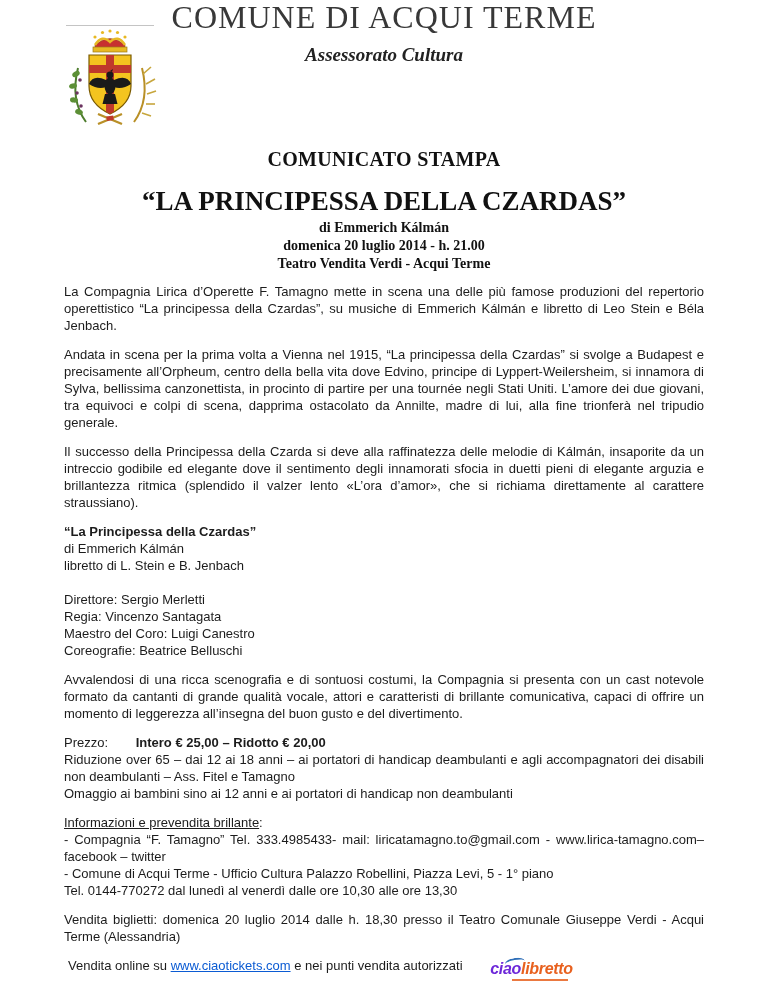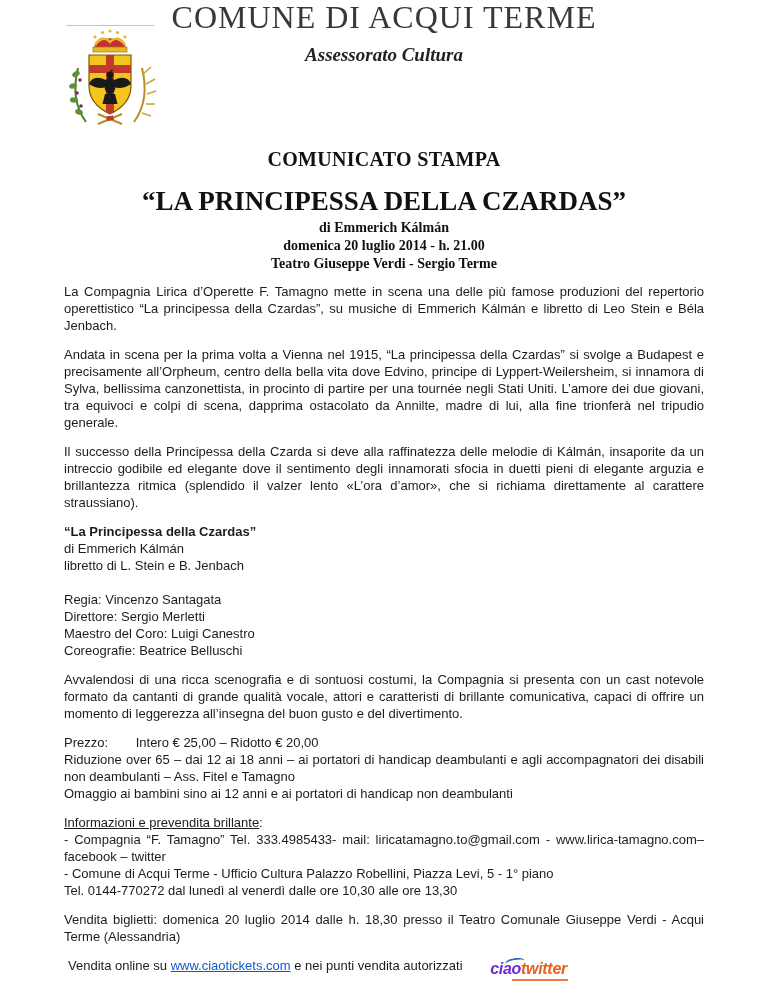--- a/index.html
+++ b/index.html
@@ -43,21 +43,21 @@
     font-weight: 700; font-size: 14px; line-height: 18px; color: #111; }
   .subs { margin-top: 3px; }
   
   .content { margin: 10px 64px 0 64px; font-size: 13px; line-height: 17px; }
   .blk { margin-bottom: 12px; }
   .just { text-align: justify; }
   .line { line-height: 17px; }
   .spacer { height: 17px; }
   .bold { font-weight: 700; }
   .uline { text-decoration: underline; }
-  .price-strong { font-weight: 400; padding-left: 24px; }
+  .price-strong { font-weight: 700; padding-left: 24px; }
   
   .footer-line { margin-top: 12px; padding-left: 4px; white-space: nowrap; }
   .weblink { color: #0b5bd3; text-decoration: underline; cursor: pointer; }
   .ct-logo { display: inline-block; position: relative; margin-left: 24px; vertical-align: -4px; }
   .ct-brand {
     font-style: italic; font-weight: 700; font-size: 16px; line-height: 16px;
     font-family: "Liberation Sans", sans-serif; letter-spacing: -0.3px;
   }
   .ct-ciao { color: #6d28d9; }
   .ct-tickets { color: #e8611f; }
@@ -132,36 +132,36 @@
       <div class="municipality">COMUNE DI ACQUI TERME</div>
       <div class="department">Assessorato Cultura</div>
     </div>
   </div>
 
   <div class="press-label">COMUNICATO STAMPA</div>
   <h1 class="main-title">“LA PRINCIPESSA DELLA CZARDAS”</h1>
   <div class="subs">
     <div class="sub">di Emmerich Kálmán</div>
     <div class="sub">domenica 20 luglio 2014 -  h. 21.00</div>
-    <div class="sub">Teatro Giuseppe Verdi - Sergio Terme</div>
+    <div class="sub">Teatro Vendita Verdi - Acqui Terme</div>
   </div>
 
   <div class="content">
 
     <p class="blk just">La Compagnia Lirica d’Operette F. Tamagno mette in scena una delle più famose produzioni del repertorio operettistico “La principessa della Czardas”, su musiche di Emmerich Kálmán e libretto di Leo Stein e Béla Jenbach.</p>
     <p class="blk just">Andata in scena per la prima volta a Vienna nel 1915, “La principessa della Czardas” si svolge a Budapest e precisamente all’Orpheum, centro della bella vita dove Edvino, principe di Lyppert-Weilersheim, si innamora di Sylva, bellissima canzonettista, in procinto di partire per una tournée negli Stati Uniti. L’amore dei due giovani, tra equivoci e colpi di scena, dapprima ostacolato da Annilte, madre di lui, alla fine trionferà nel tripudio generale.</p>
     <p class="blk just">Il successo della Principessa della Czarda si deve alla raffinatezza delle melodie di Kálmán, insaporite da un intreccio godibile ed elegante dove il sentimento degli innamorati sfocia in duetti pieni di elegante arguzia e brillantezza ritmica (splendido il valzer lento «L’ora d’amor», che si richiama direttamente al carattere straussiano).</p>
 
     <div class="blk">
       <div class="line bold">“La Principessa della Czardas”</div>
       <div class="line">di Emmerich Kálmán</div>
       <div class="line">libretto di L. Stein e B. Jenbach</div>
       <div class="spacer"></div>
+      <div class="line">Direttore: Sergio Merletti</div>
       <div class="line">Regia: Vincenzo Santagata</div>
-      <div class="line">Direttore: Sergio Merletti</div>
       <div class="line">Maestro del Coro: Luigi Canestro</div>
       <div class="line">Coreografie: Beatrice Belluschi</div>
     </div>
 
     <p class="blk just">Avvalendosi di una ricca scenografia e di sontuosi costumi, la Compagnia si presenta con un cast notevole formato da cantanti di grande qualità vocale, attori e caratteristi di brillante comunicativa, capaci di offrire un momento di leggerezza all’insegna del buon gusto e del divertimento.</p>
 
     <div class="blk">
       <div class="line"><span>Prezzo:  </span><span class="price-strong">Intero € 25,00 – Ridotto € 20,00</span></div>
       <div class="line just">Riduzione over 65 – dai 12 ai 18 anni – ai portatori di handicap deambulanti e agli accompagnatori dei disabili non deambulanti – Ass. Fitel e Tamagno</div>
       <div class="line">Omaggio ai bambini sino ai 12 anni e ai portatori di handicap non deambulanti</div>
@@ -173,19 +173,19 @@
       <div class="line">- Comune di Acqui Terme - Ufficio Cultura  Palazzo Robellini, Piazza Levi, 5 - 1° piano</div>
       <div class="line">Tel. 0144-770272 dal lunedì al venerdì dalle ore 10,30 alle ore 13,30</div>
     </div>
 
     <p class="blk just">Vendita biglietti: domenica 20 luglio 2014 dalle h. 18,30 presso il Teatro Comunale Giuseppe Verdi - Acqui Terme (Alessandria)</p>
 
     <div class="footer-line">
       <span>Vendita online su </span><a class="weblink">www.ciaotickets.com</a><span> e nei punti vendita autorizzati</span>
       <span class="ct-logo">
         <span class="ct-swoosh"></span>
-        <span class="ct-brand"><span class="ct-ciao">ciao</span><span class="ct-tickets">twitter</span></span>
+        <span class="ct-brand"><span class="ct-ciao">ciao</span><span class="ct-tickets">libretto</span></span>
         <span class="ct-tagline" style="display:block"></span>
       </span>
     </div>
 
   </div>
 </div>
 
 </body></html>

